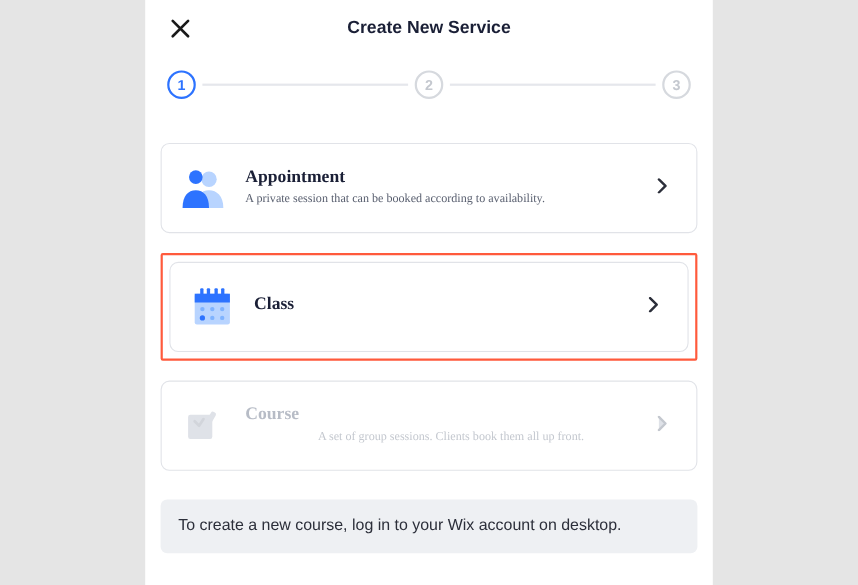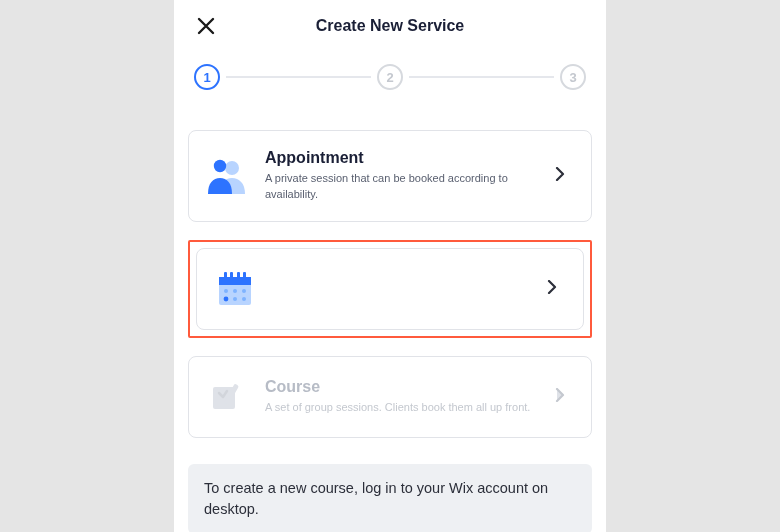--- a/index.html
+++ b/index.html
@@ -1,19 +1,19 @@
 <!DOCTYPE html>
 <html><head>
 <meta charset="utf-8">
 <style>
   * { box-sizing: border-box; margin: 0; padding: 0; }
   html, body { width: 780px; height: 532px; font-family: -apple-system, BlinkMacSystemFont, "Segoe UI", Helvetica, Arial, sans-serif; }
   body { background: #e5e5e5; display: flex; justify-content: center; }
   .modal {
-    width: 432px; height: 532px; background: #fff; position: relative;
+    width: 516px; height: 532px; background: #fff; position: relative;
     overflow: hidden;
   }
   .header {
     display: flex; align-items: center; padding: 14px 20px 10px 20px;
     position: relative;
   }
   .close-btn {
     font-size: 22px; font-weight: 600; line-height: 1; cursor: pointer;
     width: 24px; height: 24px; display: flex; align-items: center; justify-content: center;
     color: #1a1a1a;
@@ -30,37 +30,37 @@
   .step {
     width: 26px; height: 26px; border-radius: 50%; border: 2px solid #d6d9de;
     display: flex; align-items: center; justify-content: center;
     font-size: 13px; font-weight: 600; color: #c4c8cf;
   }
   .step.active { border-color: #2d73ff; color: #2d73ff; }
   .connector {
     flex: 1; height: 2px; background: #e5e7ec; margin: 0 6px;
   }
 
-  .cards { padding: 16px 14px; }
+  .cards { padding: 16px 14px; font-family: Liberation Serif, serif; }
   .card {
     border: 1px solid #e1e3e8; border-radius: 8px; background: #fff;
     padding: 18px 16px 18px 16px; display: flex; align-items: center;
     margin-bottom: 18px; cursor: pointer;
   }
   .card-icon {
     width: 44px; height: 44px; flex: 0 0 44px; margin-right: 16px;
     display: flex; align-items: center; justify-content: center;
   }
   .card-body { flex: 1; min-width: 0; }
   .card-title { font-size: 16px; font-weight: 700; color: #1a1f36; margin-bottom: 4px; }
   .card-desc { font-size: 11px; color: #5a6070; line-height: 1.45; }
   .card-arrow { flex: 0 0 20px; color: #2c2f3a; }
   .card.disabled { cursor: default; }
   .card.disabled .card-title { color: #b7bcc6; }
-  .card.disabled .card-desc { color: #c4c8cf; }
+  .card.disabled .card-desc { color: #c4c8cf; text-align: center; }
   .card.disabled .card-arrow { color: #c4c8cf; }
   .card.disabled svg path, .card.disabled svg rect, .card.disabled svg circle { fill: #dfe2e8; }
 
   .highlight-wrap {
     border: 2px solid #ff5a3c; padding: 6px; border-radius: 2px;
     margin-bottom: 18px;
   }
   .highlight-wrap .card { margin-bottom: 0; }
 
   .notice {
@@ -129,20 +129,21 @@
             <rect x="28" y="3" width="3" height="8" rx="1" fill="#2d73ff"></rect>
             <circle cx="11" cy="22" r="2" fill="#7fb3ff"></circle>
             <circle cx="20" cy="22" r="2" fill="#7fb3ff"></circle>
             <circle cx="29" cy="22" r="2" fill="#7fb3ff"></circle>
             <circle cx="11" cy="30" r="2.4" fill="#2d73ff"></circle>
             <circle cx="20" cy="30" r="2" fill="#7fb3ff"></circle>
             <circle cx="29" cy="30" r="2" fill="#7fb3ff"></circle>
           </svg>
         </div>
         <div class="card-body">
+          <div class="card-title">Class</div>
         </div>
         <div class="card-arrow">
           <svg width="10" height="14" viewBox="0 0 10 14">
               <path d="M2 1 L8 7 L2 13" stroke="currentColor" stroke-width="2.2" fill="none" stroke-linecap="round" stroke-linejoin="round"></path>
             </svg>
         </div>
       </div>
     </div>
 
     <div class="card disabled">

